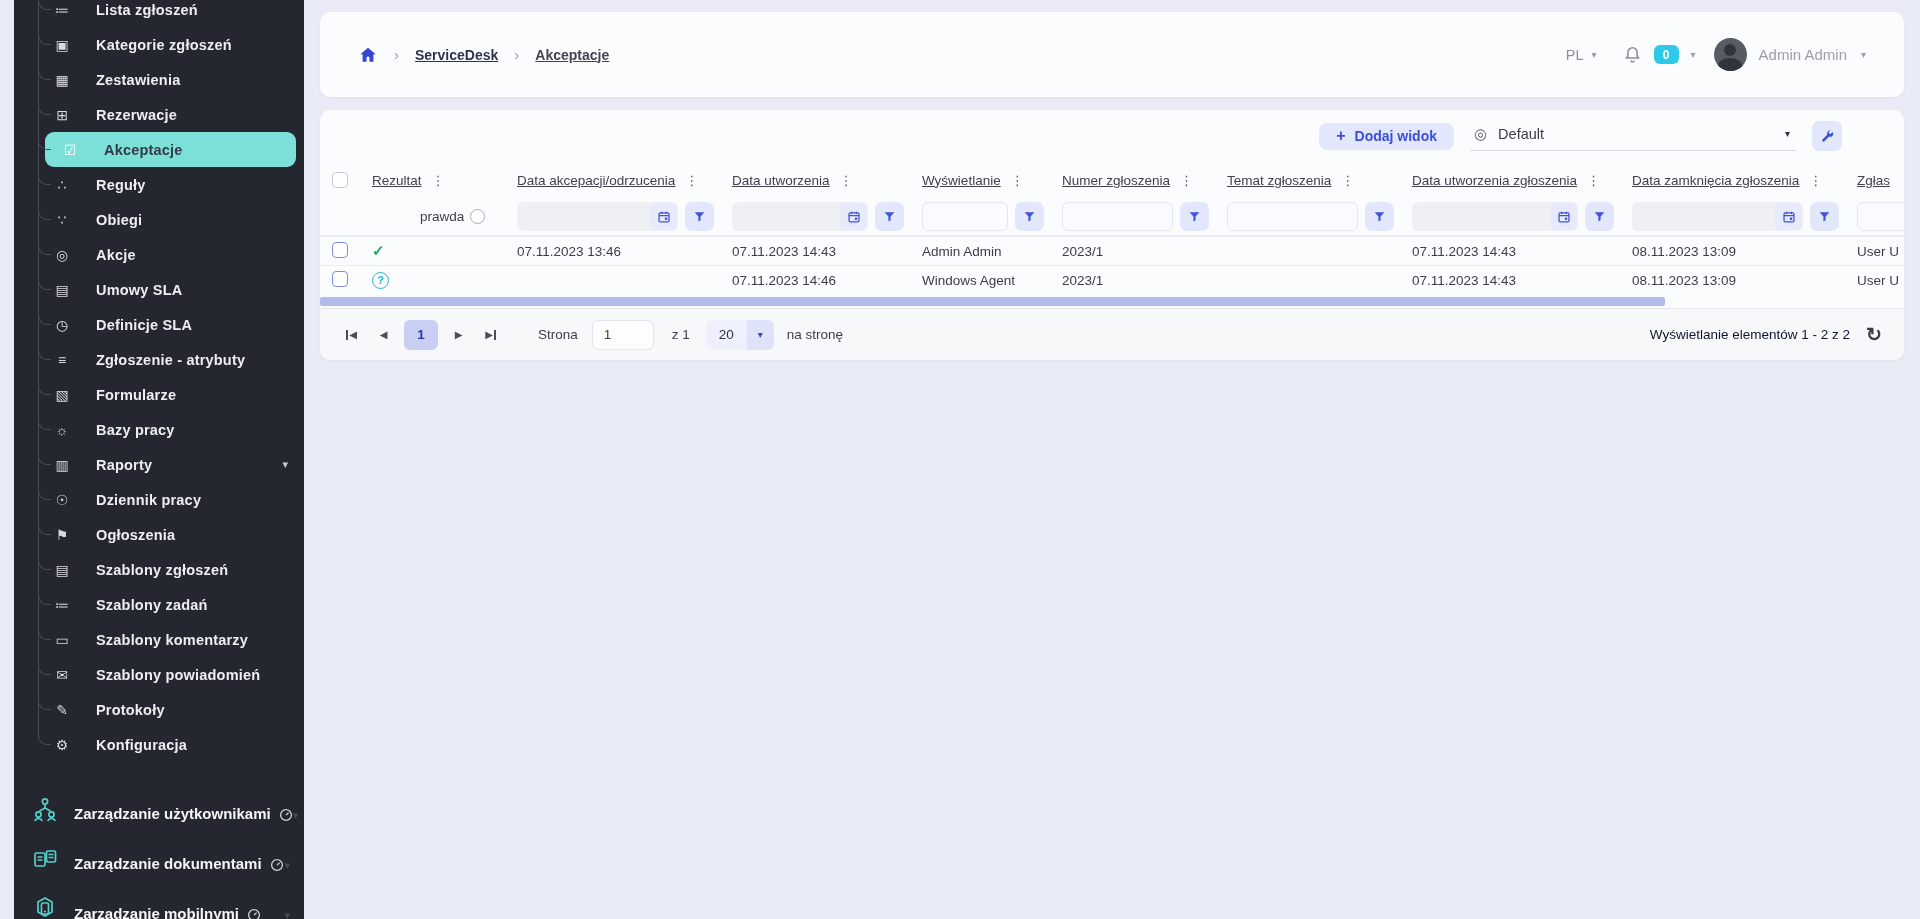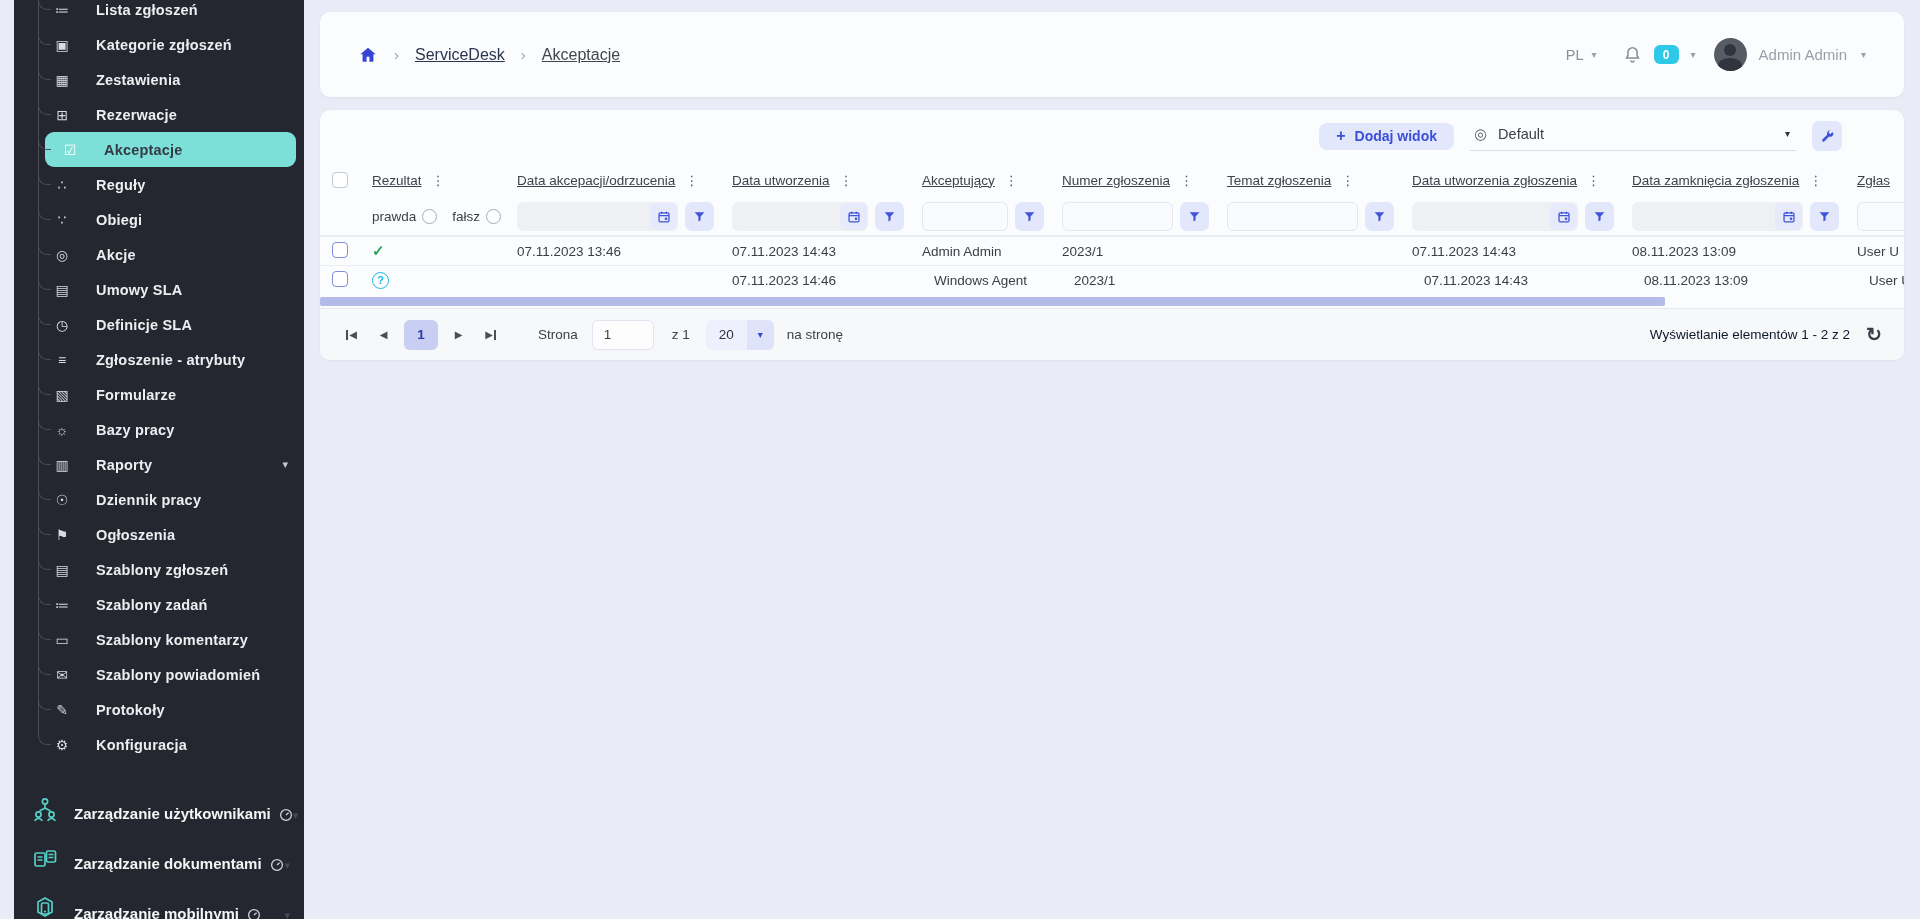--- a/index.html
+++ b/index.html
@@ -27,21 +27,21 @@
   .section-label { color:#f4f5f7; font-size:15px; font-weight:700; white-space:nowrap; }
   .gauge { margin-left:8px; display:grid; place-items:center; }
   .section-chev { margin-left:auto; color:#474b55; font-size:11px; }
 
   
   .topbar-card { position:absolute; left:320px; top:12px; width:1584px; height:85px; background:#fbfcfe;
       border-radius:10px; display:flex; align-items:center; padding:0 38px; box-shadow:0 1px 3px rgba(40,45,80,.05); }
   .breadcrumb { display:flex; align-items:center; gap:16px; }
   .bc-home { display:grid; place-items:center; cursor:pointer; }
   .bc-sep { color:#9a9ea8; font-size:15px; }
-  .bc-link { font-size:16px; font-weight:400; color:#2b3550; text-decoration:underline; cursor:pointer; }
+  .bc-link { font-size:14px; font-weight:700; color:#2b3550; text-decoration:underline; cursor:pointer; }
   .bc-link.bc-current { color:#42464f; }
   .user-area { margin-left:auto; display:flex; align-items:center; }
   .lang { display:flex; align-items:center; gap:8px; color:#8b909b; font-size:14.5px; cursor:pointer; }
   .chev { color:#9aa0aa; font-size:10px; }
   .bell { margin-left:26px; display:grid; place-items:center; cursor:pointer; }
   .notif-badge { margin-left:12px; min-width:25px; height:19px; background:#2fc9e8; border-radius:6px; color:#ffffff;
       font-size:12px; font-weight:700; display:grid; place-items:center; padding:0 6px; cursor:pointer; }
   .badge-chev { margin-left:12px; }
   .avatar { position:relative; margin-left:18px; width:33px; height:33px; border-radius:50%; background:#565b64; overflow:hidden; cursor:pointer; flex:none; }
   .av-head { position:absolute; left:10.5px; top:6px; width:12px; height:12px; border-radius:50%; background:#30343c; }
@@ -63,21 +63,21 @@
   .wrench-btn { width:30px; height:30px; background:#e3e7fc; border:none; border-radius:7px; display:grid; place-items:center; cursor:pointer; }
 
   
   .thead { display:flex; align-items:center; height:36px; padding-left:8px; }
   .col { display:flex; align-items:center; gap:10px; padding-left:4px; flex:none; overflow:hidden; white-space:nowrap; }
   .th-label { font-size:13.5px; color:#3e424b;text-decoration:underline; }
   .dots { color:#4c515b; font-size:13px; cursor:pointer; }
   .tfilter { display:flex; align-items:center; height:38px; padding-left:8px; border-bottom:1px solid #e9eaef; }
   .fcell { display:flex; align-items:center; gap:7px; padding:0 14px 0 4px; flex:none; }
   .radio-pair { display:flex; align-items:center; gap:6px; margin-right:8px; }
-  .radio-label { font-size:13.5px; color:#3c4048; }
+  .radio-label { font-size:13.5px; color:#3c4048;margin-left:48px; }
   .radio { width:15px; height:15px; border:1.5px solid #a6abb5; border-radius:50%; background:#fff; cursor:pointer; flex:none; }
   .date-input { flex:1; height:29px; background:#eef0f4; border-radius:6px; display:flex; align-items:center;
       justify-content:flex-end; padding-right:1px; cursor:text; min-width:0; }
   .cal-btn { width:27px; height:27px; background:#e6eafb; border-radius:6px; display:grid; place-items:center; cursor:pointer; flex:none; }
   .text-input { flex:1; height:29px; background:#fafbfe; border:1px solid #e4e6f0; border-radius:6px; cursor:text; min-width:0; }
   .funnel-btn { width:29px; height:29px; background:#e3e7fc; border:none; border-radius:7px; display:grid; place-items:center; cursor:pointer; flex:none; }
   .trow { display:flex; align-items:center; height:29px; padding-left:8px; border-top:1px solid #ededf1; }
   .cell { font-size:13.5px; color:#3a3e46; padding-left:4px; flex:none; overflow:hidden; white-space:nowrap; }
   .cb { width:16px; height:16px; border-radius:4px; background:#fff; cursor:pointer; display:inline-block; }
   .cb-head { border:1.5px solid #c6c9d4; }
@@ -348,21 +348,21 @@
         </span>
         <span class="col" style="width: 215px;">
           <span class="th-label">Data akcepacji/odrzucenia</span>
           <span class="dots">⋮</span>
         </span>
         <span class="col" style="width: 190px;">
           <span class="th-label">Data utworzenia</span>
           <span class="dots">⋮</span>
         </span>
         <span class="col" style="width: 140px;">
-          <span class="th-label">Akceptujący</span>
+          <span class="th-label">Wyświetlanie</span>
           <span class="dots">⋮</span>
         </span>
         <span class="col" style="width: 165px;">
           <span class="th-label">Numer zgłoszenia</span>
           <span class="dots">⋮</span>
         </span>
         <span class="col" style="width: 185px;">
           <span class="th-label">Temat zgłoszenia</span>
           <span class="dots">⋮</span>
         </span>
@@ -496,21 +496,21 @@
           <span class="cell" style="width: 225px;">08.11.2023 13:09</span>
           <span class="cell" style="width: 160px;">User U</span>
         </div>
         <div class="trow">
           <span class="cell" style="width: 40px;"><span class="cb cb-row"></span></span>
           <span class="cell" style="width: 145px;">
             <span class="status-pending">?</span>
           </span>
           <span class="cell" style="width: 215px;"></span>
           <span class="cell" style="width: 190px;">07.11.2023 14:46</span>
-          <span class="cell" style="width: 140px; margin-left: 12px;">Windows Agent</span>
+          <span class="cell" style="width: 140px;">Windows Agent</span>
           <span class="cell" style="width: 165px;">2023/1</span>
           <span class="cell" style="width: 185px;"></span>
           <span class="cell" style="width: 220px;">07.11.2023 14:43</span>
           <span class="cell" style="width: 225px;">08.11.2023 13:09</span>
           <span class="cell" style="width: 160px;">User U</span>
         </div>
       </div>
     <div class="scroll-strip">
       <div class="scroll-thumb"></div>
     </div>

